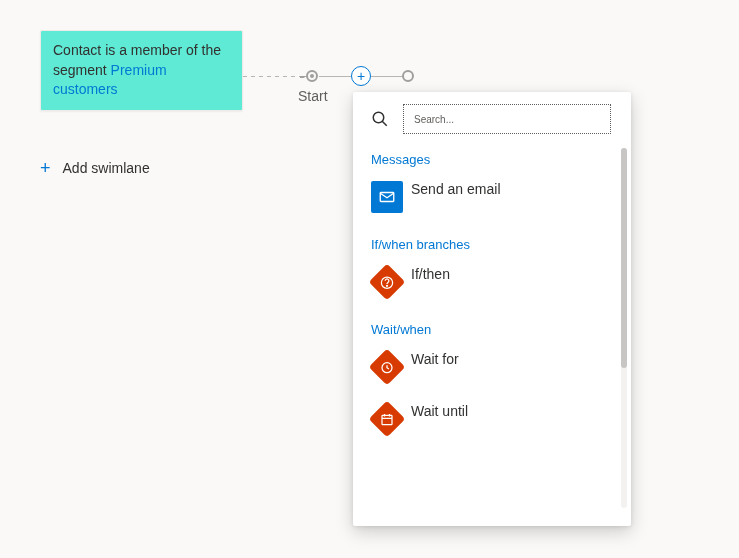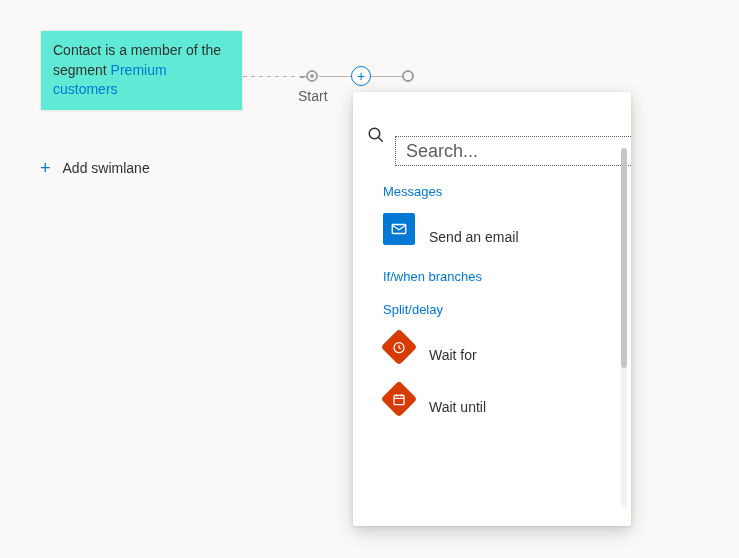--- a/index.html
+++ b/index.html
@@ -150,36 +150,35 @@
       width: 26px;
       display: flex;
       justify-content: center;
     }
     .search-input {
       flex: 1;
       height: 30px;
       border: 1px dotted #605e5c;
       outline: none;
       padding: 0 10px;
-      font-size: 18px;
+      font-size: 10px;
       font-family: inherit;
       color: #323130;
       background: transparent;
-      margin-top: 32px;
     }
     .search-input::placeholder { color: #605e5c; }
     .section-header {
       color: #0078d4;
       font-size: 13px;
       margin: 4px 0 8px 4px;
     }
     .action-item {
       display: flex;
-      align-items: flex-end;
-      gap: 14px;
+      align-items: flex-start;
+      gap: 8px;
       padding: 6px 4px;
       cursor: pointer;
       margin-bottom: 8px;
     }
     .icon-tile {
       width: 32px;
       height: 32px;
       display: flex;
       align-items: center;
       justify-content: center;
@@ -192,21 +191,21 @@
     .icon-tile.diamond {
       background: #d83b01;
       transform: rotate(45deg);
       width: 26px;
       height: 26px;
       border-radius: 4px;
       margin: 3px;
     }
     .icon-tile.diamond svg { transform: rotate(-45deg); }
     .action-label { font-size: 14px; color: #323130; }
-    .section { margin-bottom: 18px; padding-right: 13px; margin-left: 12px; }
+    .section { margin-bottom: 18px; padding-right: 13px; }
   </style>
 </head>
 <body>
 
 <div class="canvas">
   <div class="start-card">
     <span>Contact is a member of the segment </span><span class="segment-link">Premium customers</span>
   </div>
 
   <div class="add-swimlane">
@@ -247,24 +246,34 @@
             <rect x="3" y="6" width="18" height="12" rx="1"></rect>
             <path d="M3 7 L12 13 L21 7"></path>
           </svg>
         </div>
         <span class="action-label">Send an email</span>
       </div>
     </div>
 
     <div class="section">
       <div class="section-header">If/when branches</div>
+      <div class="action-item">
+        <div class="icon-tile diamond">
+          <svg width="15" height="15" viewBox="0 0 24 24" fill="none" stroke="#fff" stroke-width="2">
+            <circle cx="12" cy="12" r="9"></circle>
+            <path d="M9 9a3 3 0 1 1 4.5 2.6C12.5 12.5 12 13 12 14"></path>
+            <circle cx="12" cy="17" r="0.8" fill="#fff"></circle>
+          </svg>
+        </div>
+        <span class="action-label">If/then</span>
+      </div>
     </div>
 
     <div class="section">
-      <div class="section-header">Split/delay</div>
+      <div class="section-header">Wait/when</div>
       <div class="action-item">
         <div class="icon-tile diamond">
           <svg width="15" height="15" viewBox="0 0 24 24" fill="none" stroke="#fff" stroke-width="2">
             <circle cx="12" cy="12" r="8"></circle>
             <path d="M12 8 L12 12 L15 14"></path>
           </svg>
         </div>
         <span class="action-label">Wait for</span>
       </div>
       <div class="action-item">

